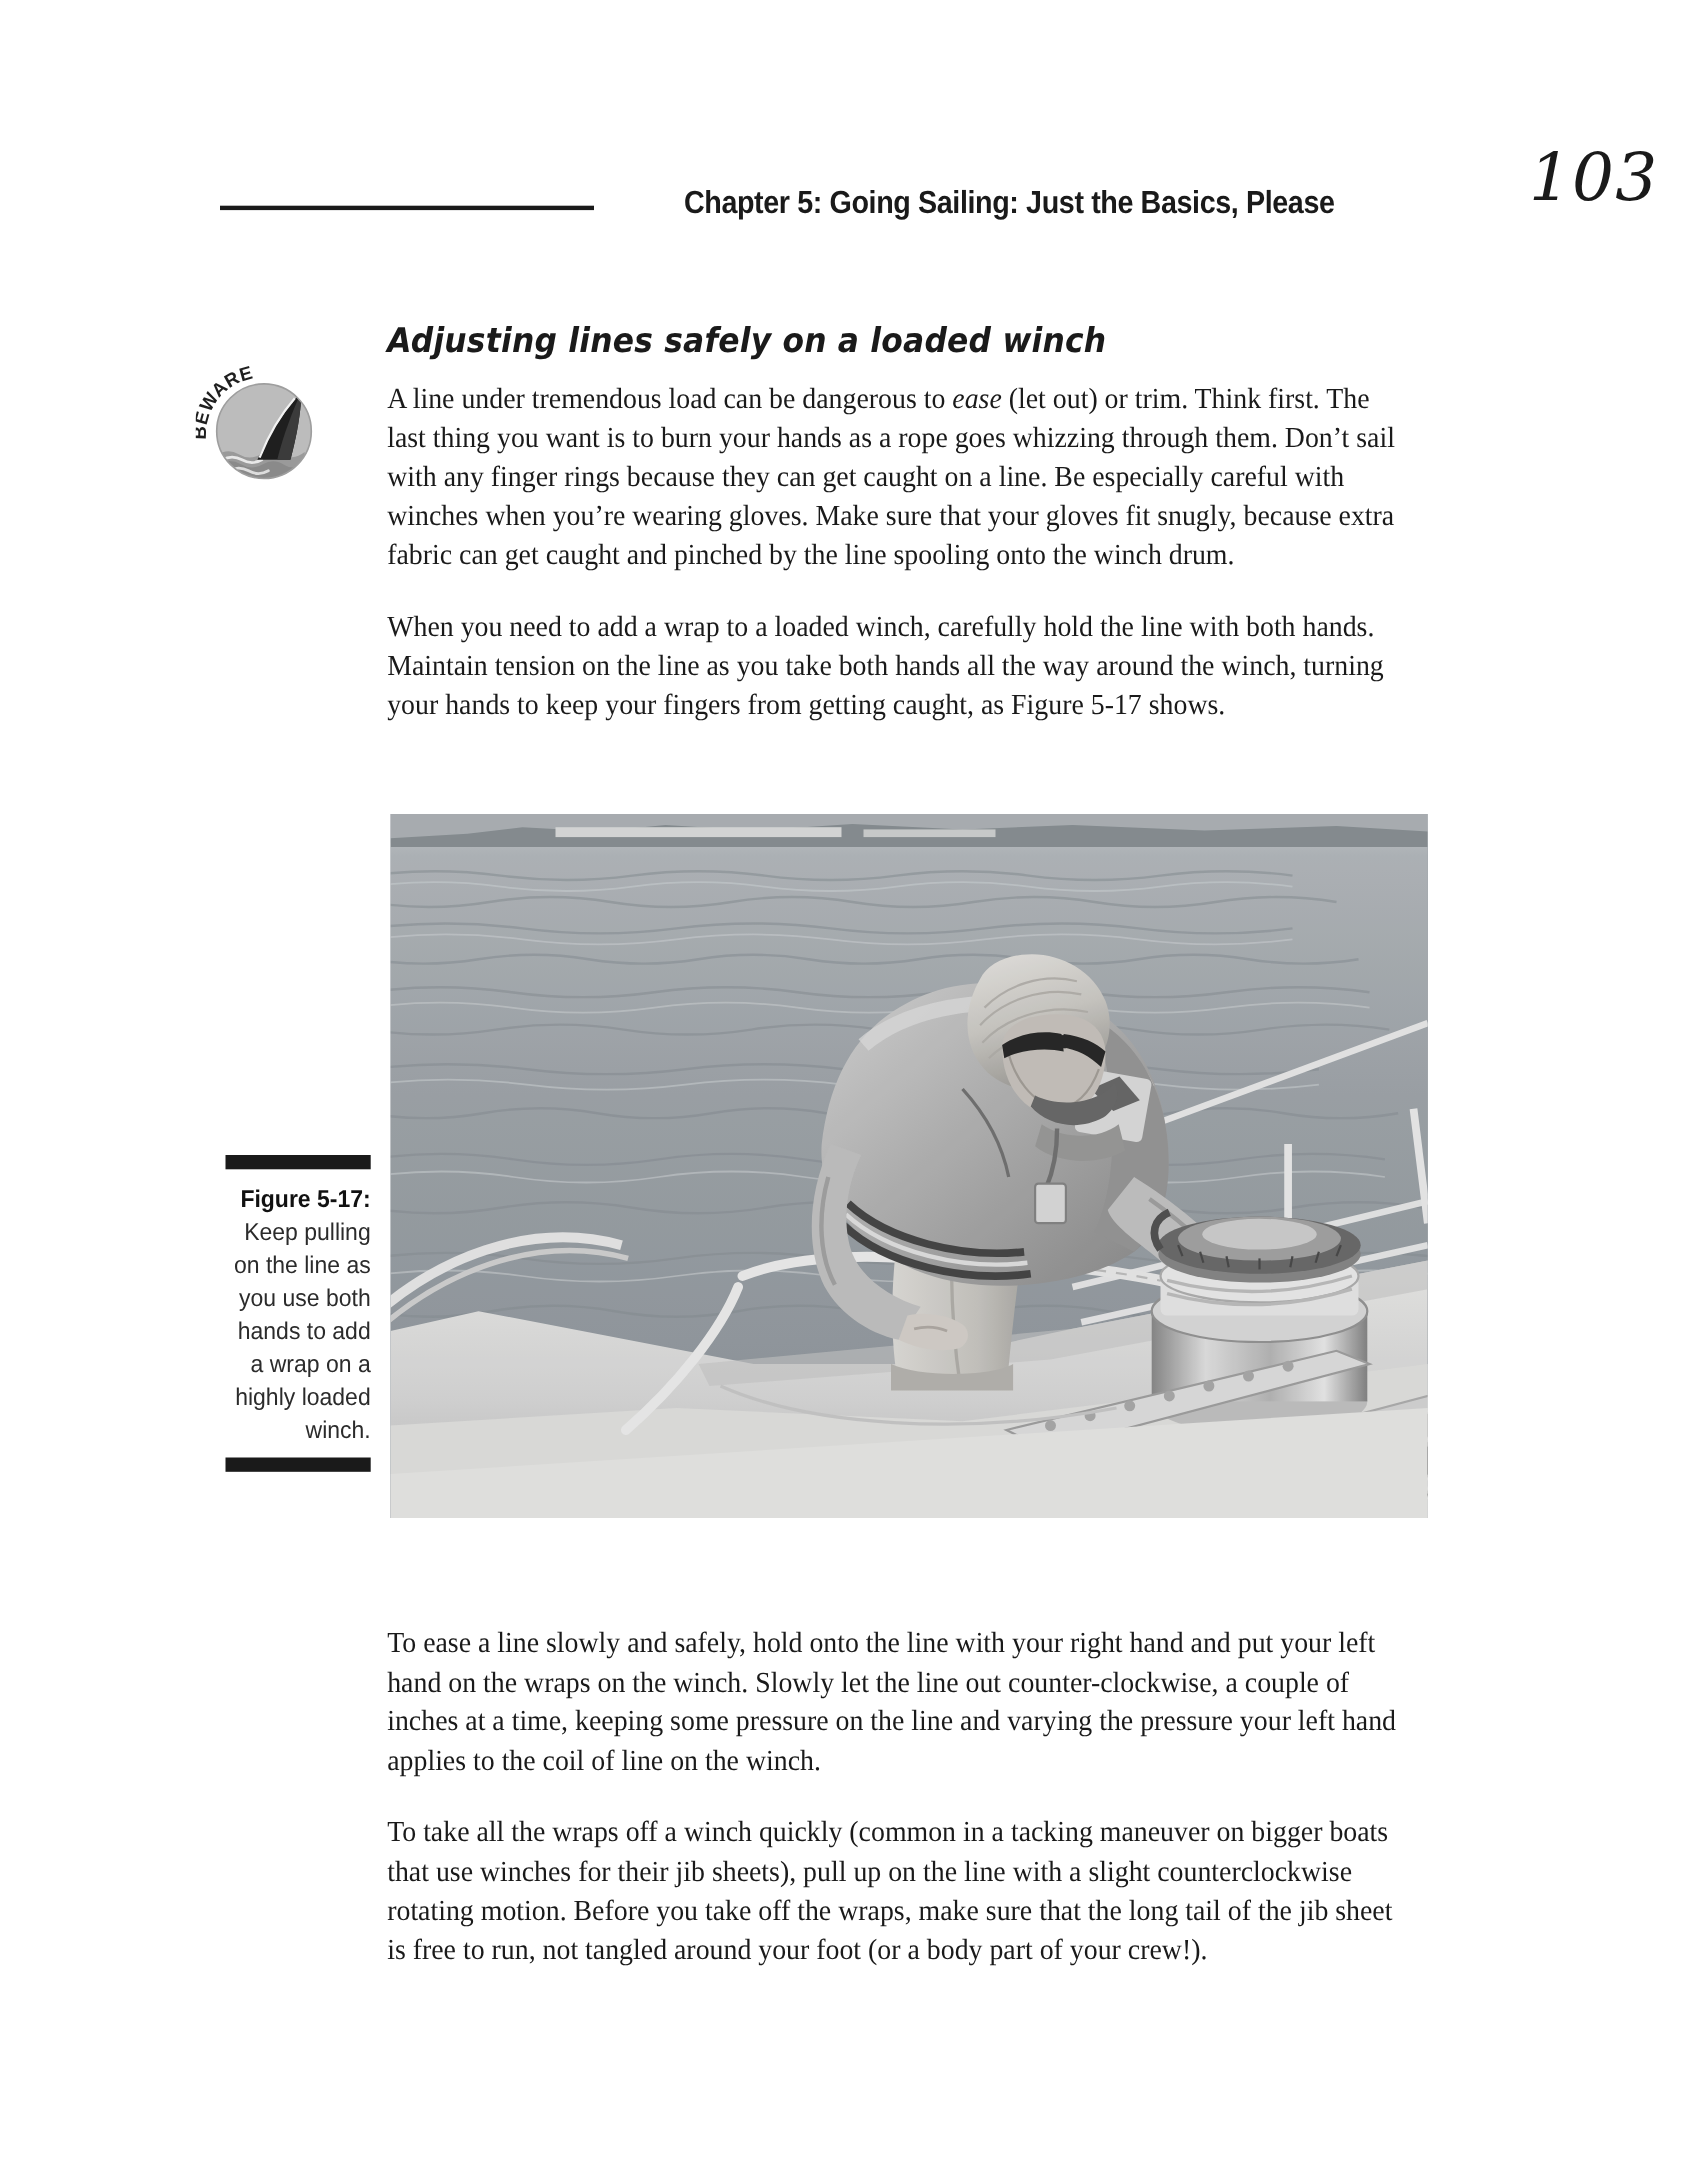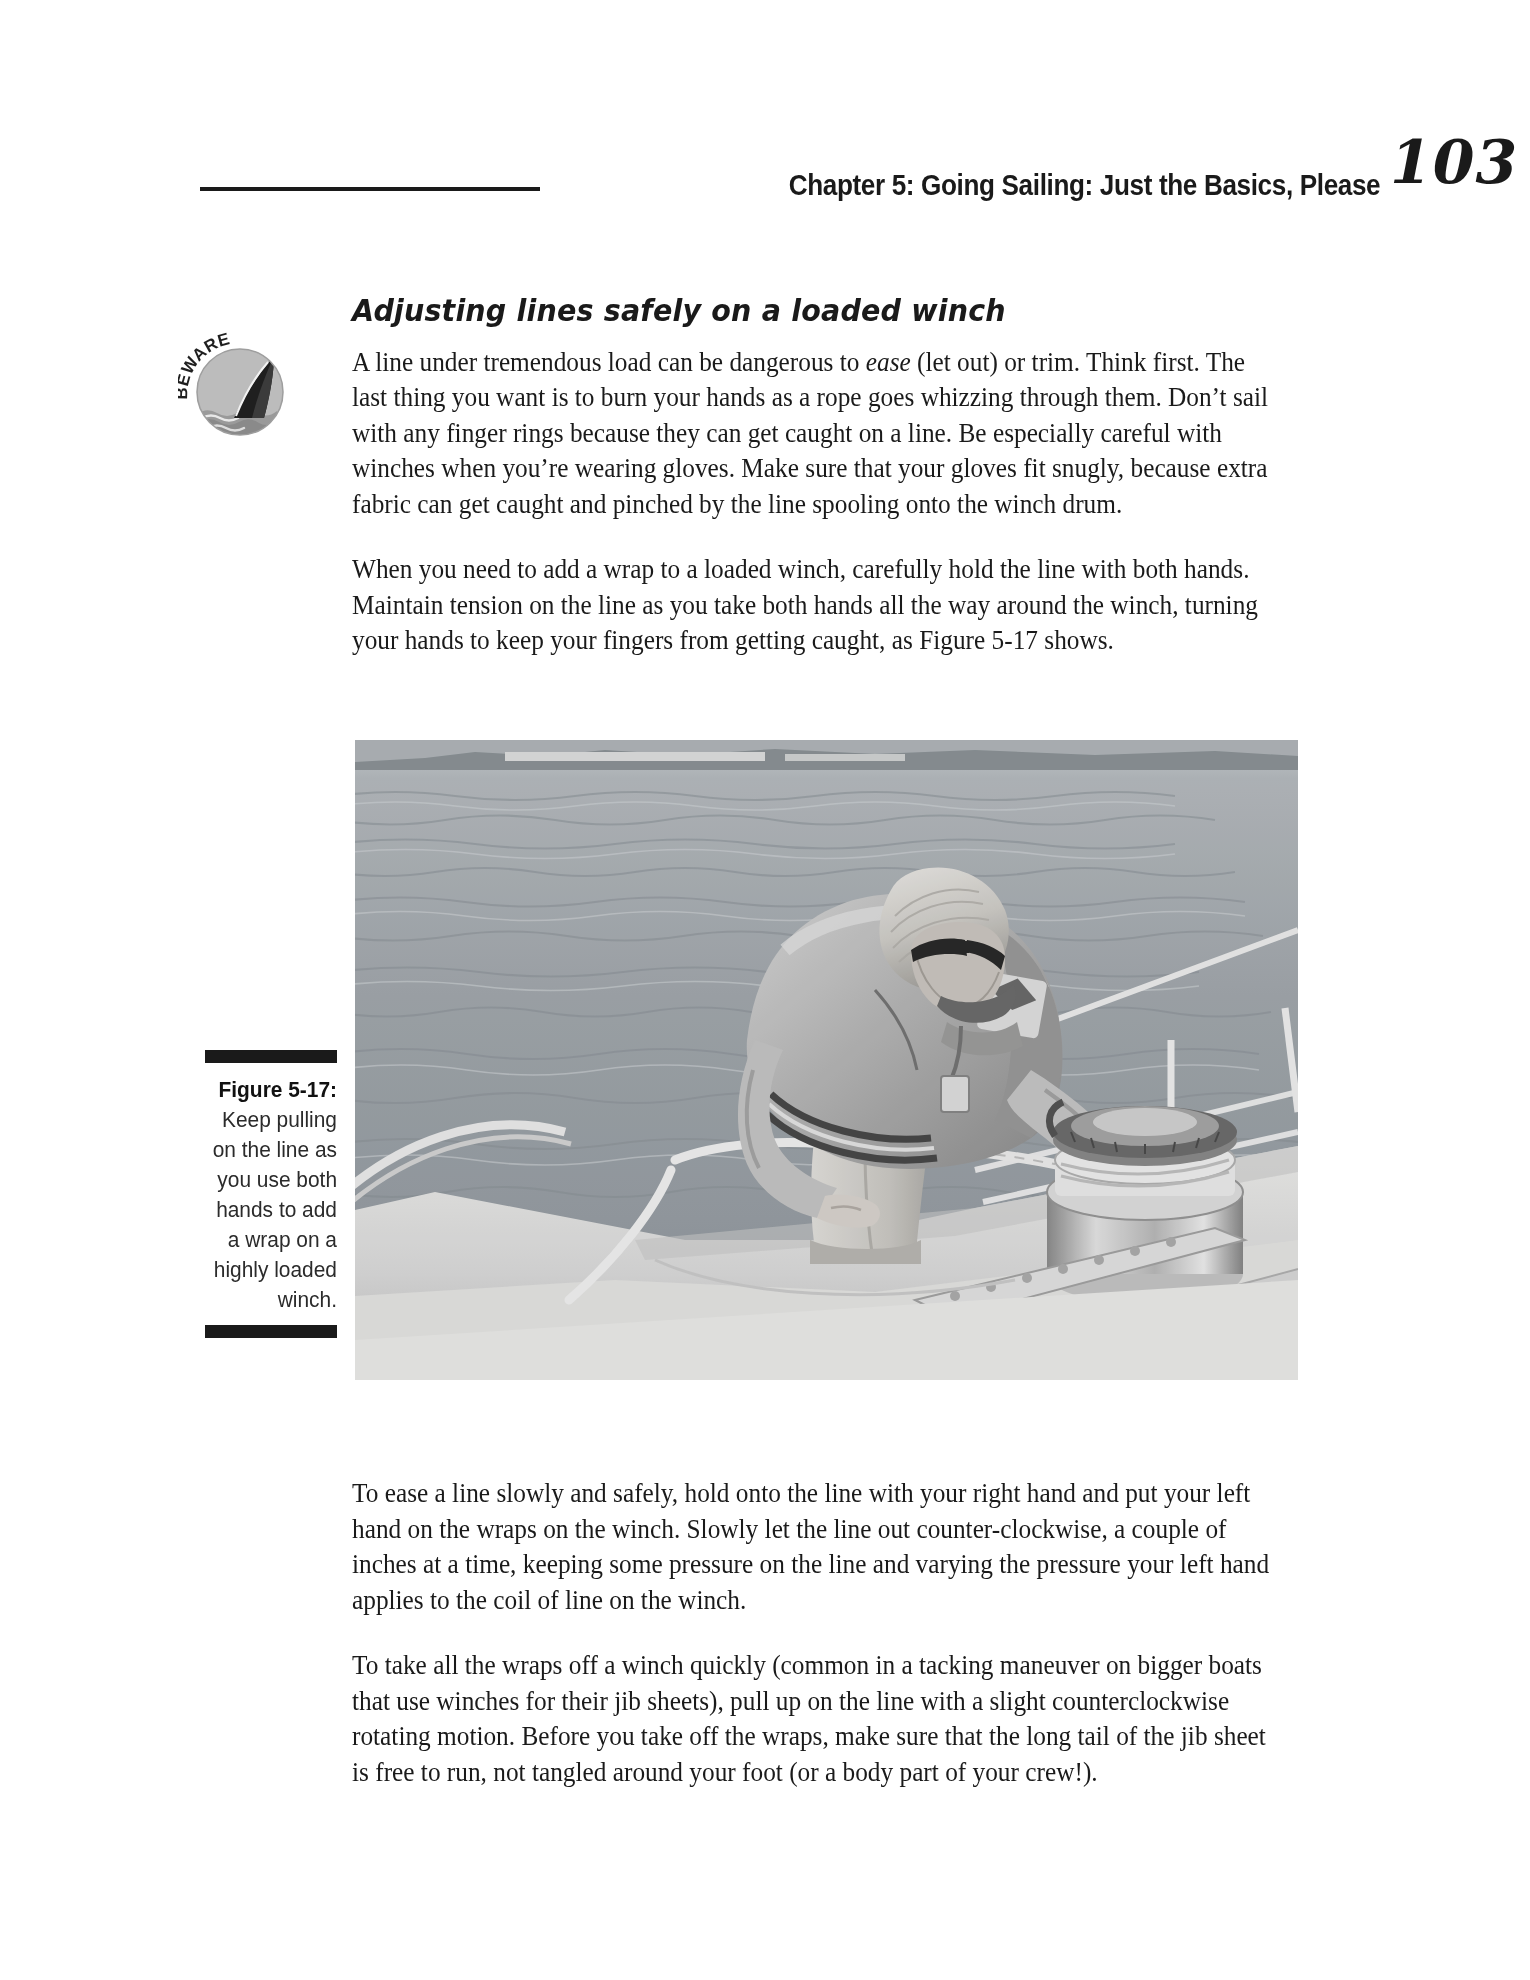--- a/index.html
+++ b/index.html
@@ -24,21 +24,21 @@
 
   
   .running-head {
     position: absolute;
     left: 200px;
     top: 140px;
     width: 1180px;
     height: 60px;
     display: flex;
     align-items: flex-end;
-    justify-content: space-between;
+    justify-content: flex-start;
   }
   .head-rule {
     flex: 1 1 auto;
     height: 4px;
     background: #1a1a1a;
     margin-bottom: 9px;
     margin-right: 16px;
     max-width: 340px;
   }
   .head-title {
@@ -50,21 +50,21 @@
     color: #1a1a1a;
     transform: scaleX(0.90);
     transform-origin: right bottom;
     white-space: nowrap;
   }
   .page-number {
     position: absolute;
     left: 1390px;
     top: 132px;
     font-family: "DejaVu Serif", serif;
-    font-weight: bold;
+    font-weight: normal;
     font-style: italic;
     font-size: 60px;
     line-height: 1;
     color: #1a1a1a;
     letter-spacing: 1px;
   }
 
   
   .content {
     position: absolute;

